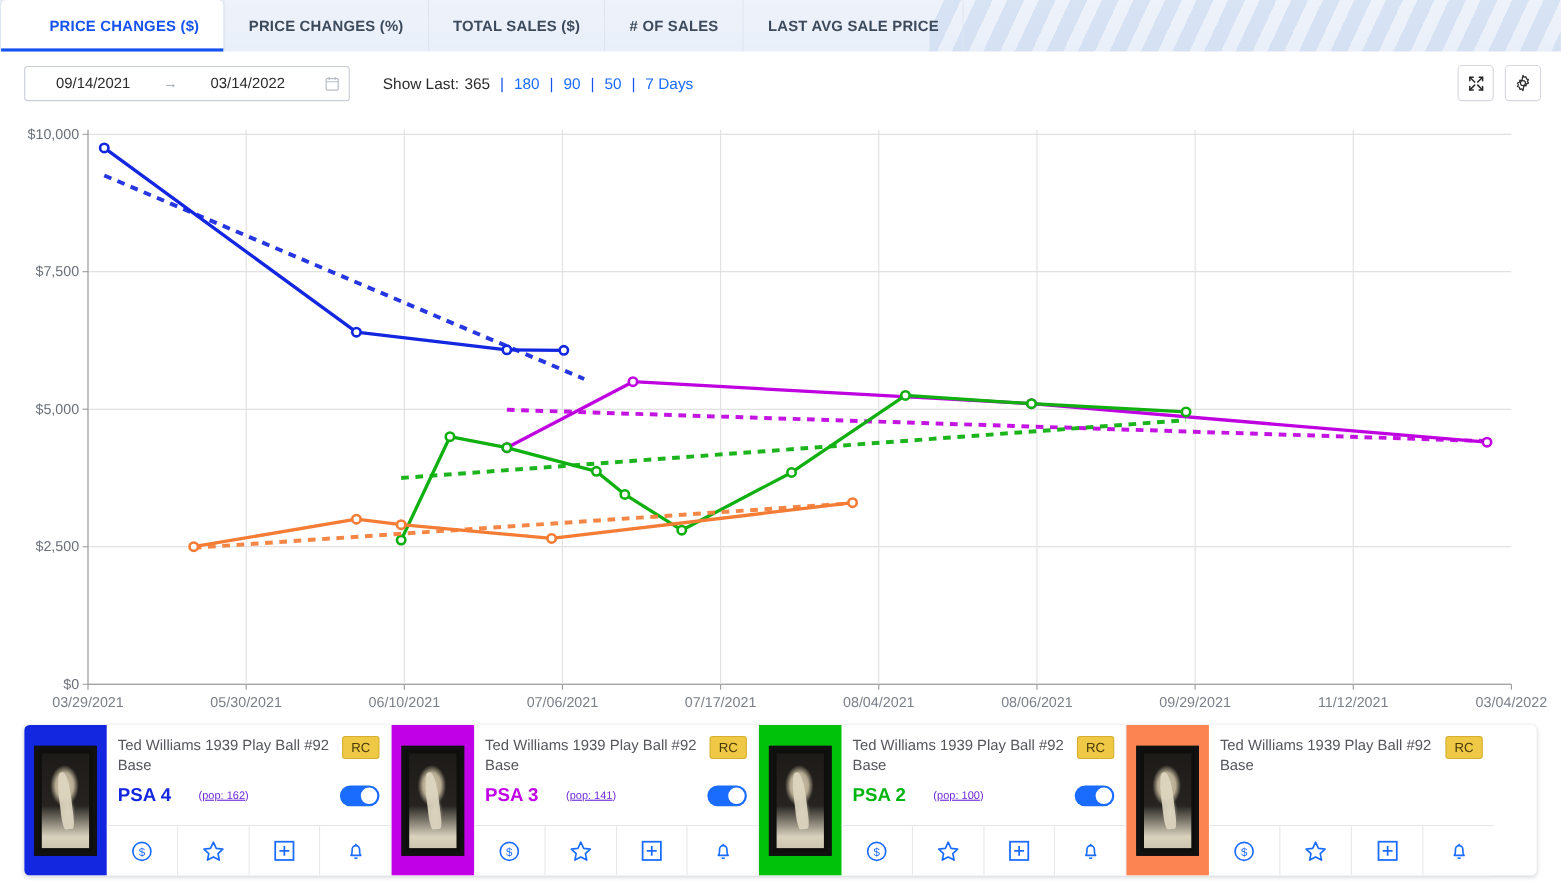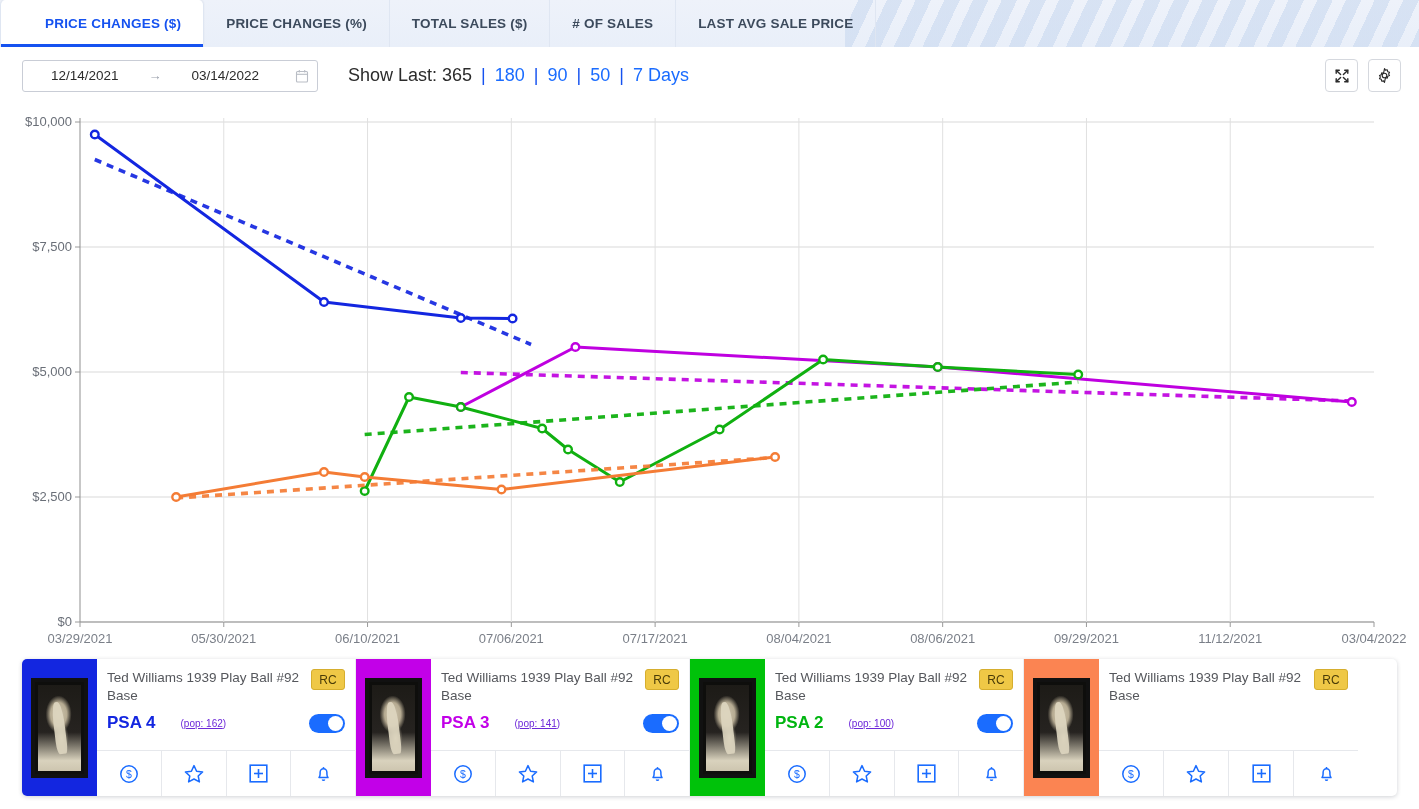--- a/index.html
+++ b/index.html
@@ -61,21 +61,21 @@
     width: 296px; height: 32px;
     border: 1px solid #c9cdd6; border-radius: 3px;
     display: flex; align-items: center;
     font-size: 13.5px; color: #2b2b2b;
     background: #fff;
   }
   .dr-date { flex: 1; text-align: center; cursor: text; }
   .dr-arrow { color: #9aa0ab; font-size: 13px; padding: 0 2px; }
   .dr-cal { width: 30px; display: flex; align-items: center; justify-content: center; cursor: pointer; }
   .showlast {
-    margin-left: 30px; font-size: 18px; color: #2b2b2b;
+    margin-left: 30px; font-size: 14px; color: #2b2b2b;
     display: flex; align-items: flex-end; gap: 0;
   }
   .showlast .lbl { color: #2b2b2b; }
   .showlast .cur { color: #2b2b2b; margin-left: 5px; }
   .showlast .sep { color: #1552f0; margin: 0 9px; }
   .showlast a { color: #1a6cff; text-decoration: none; cursor: pointer; }
   .tools-right {
     margin-left: auto; margin-right: 18px; display: flex; gap: 10px;
   }
   .toolbtn {
@@ -163,21 +163,21 @@
         <div class="tab active">PRICE CHANGES ($)</div>
         <div class="tab">PRICE CHANGES (%)</div>
         <div class="tab">TOTAL SALES ($)</div>
         <div class="tab"># OF SALES</div>
         <div class="tab">LAST AVG SALE PRICE</div>
       </div>
   </div>
 
   <div class="toolbar">
     <div class="daterange">
-      <span class="dr-date">12/14/2021</span>
+      <span class="dr-date">09/14/2021</span>
       <span class="dr-arrow">→</span>
       <span class="dr-date">03/14/2022</span>
       <span class="dr-cal">
         <svg width="14" height="14" viewBox="0 0 14 14">
           <rect x="1.5" y="2.5" width="11" height="10.5" rx="1" fill="none" stroke="#b9bdc5" stroke-width="1.1"></rect>
           <line x1="1.5" y1="5.3" x2="12.5" y2="5.3" stroke="#b9bdc5" stroke-width="1.1"></line>
           <line x1="4.3" y1="1" x2="4.3" y2="3.4" stroke="#b9bdc5" stroke-width="1.1"></line>
           <line x1="9.7" y1="1" x2="9.7" y2="3.4" stroke="#b9bdc5" stroke-width="1.1"></line>
         </svg>
       </span>

